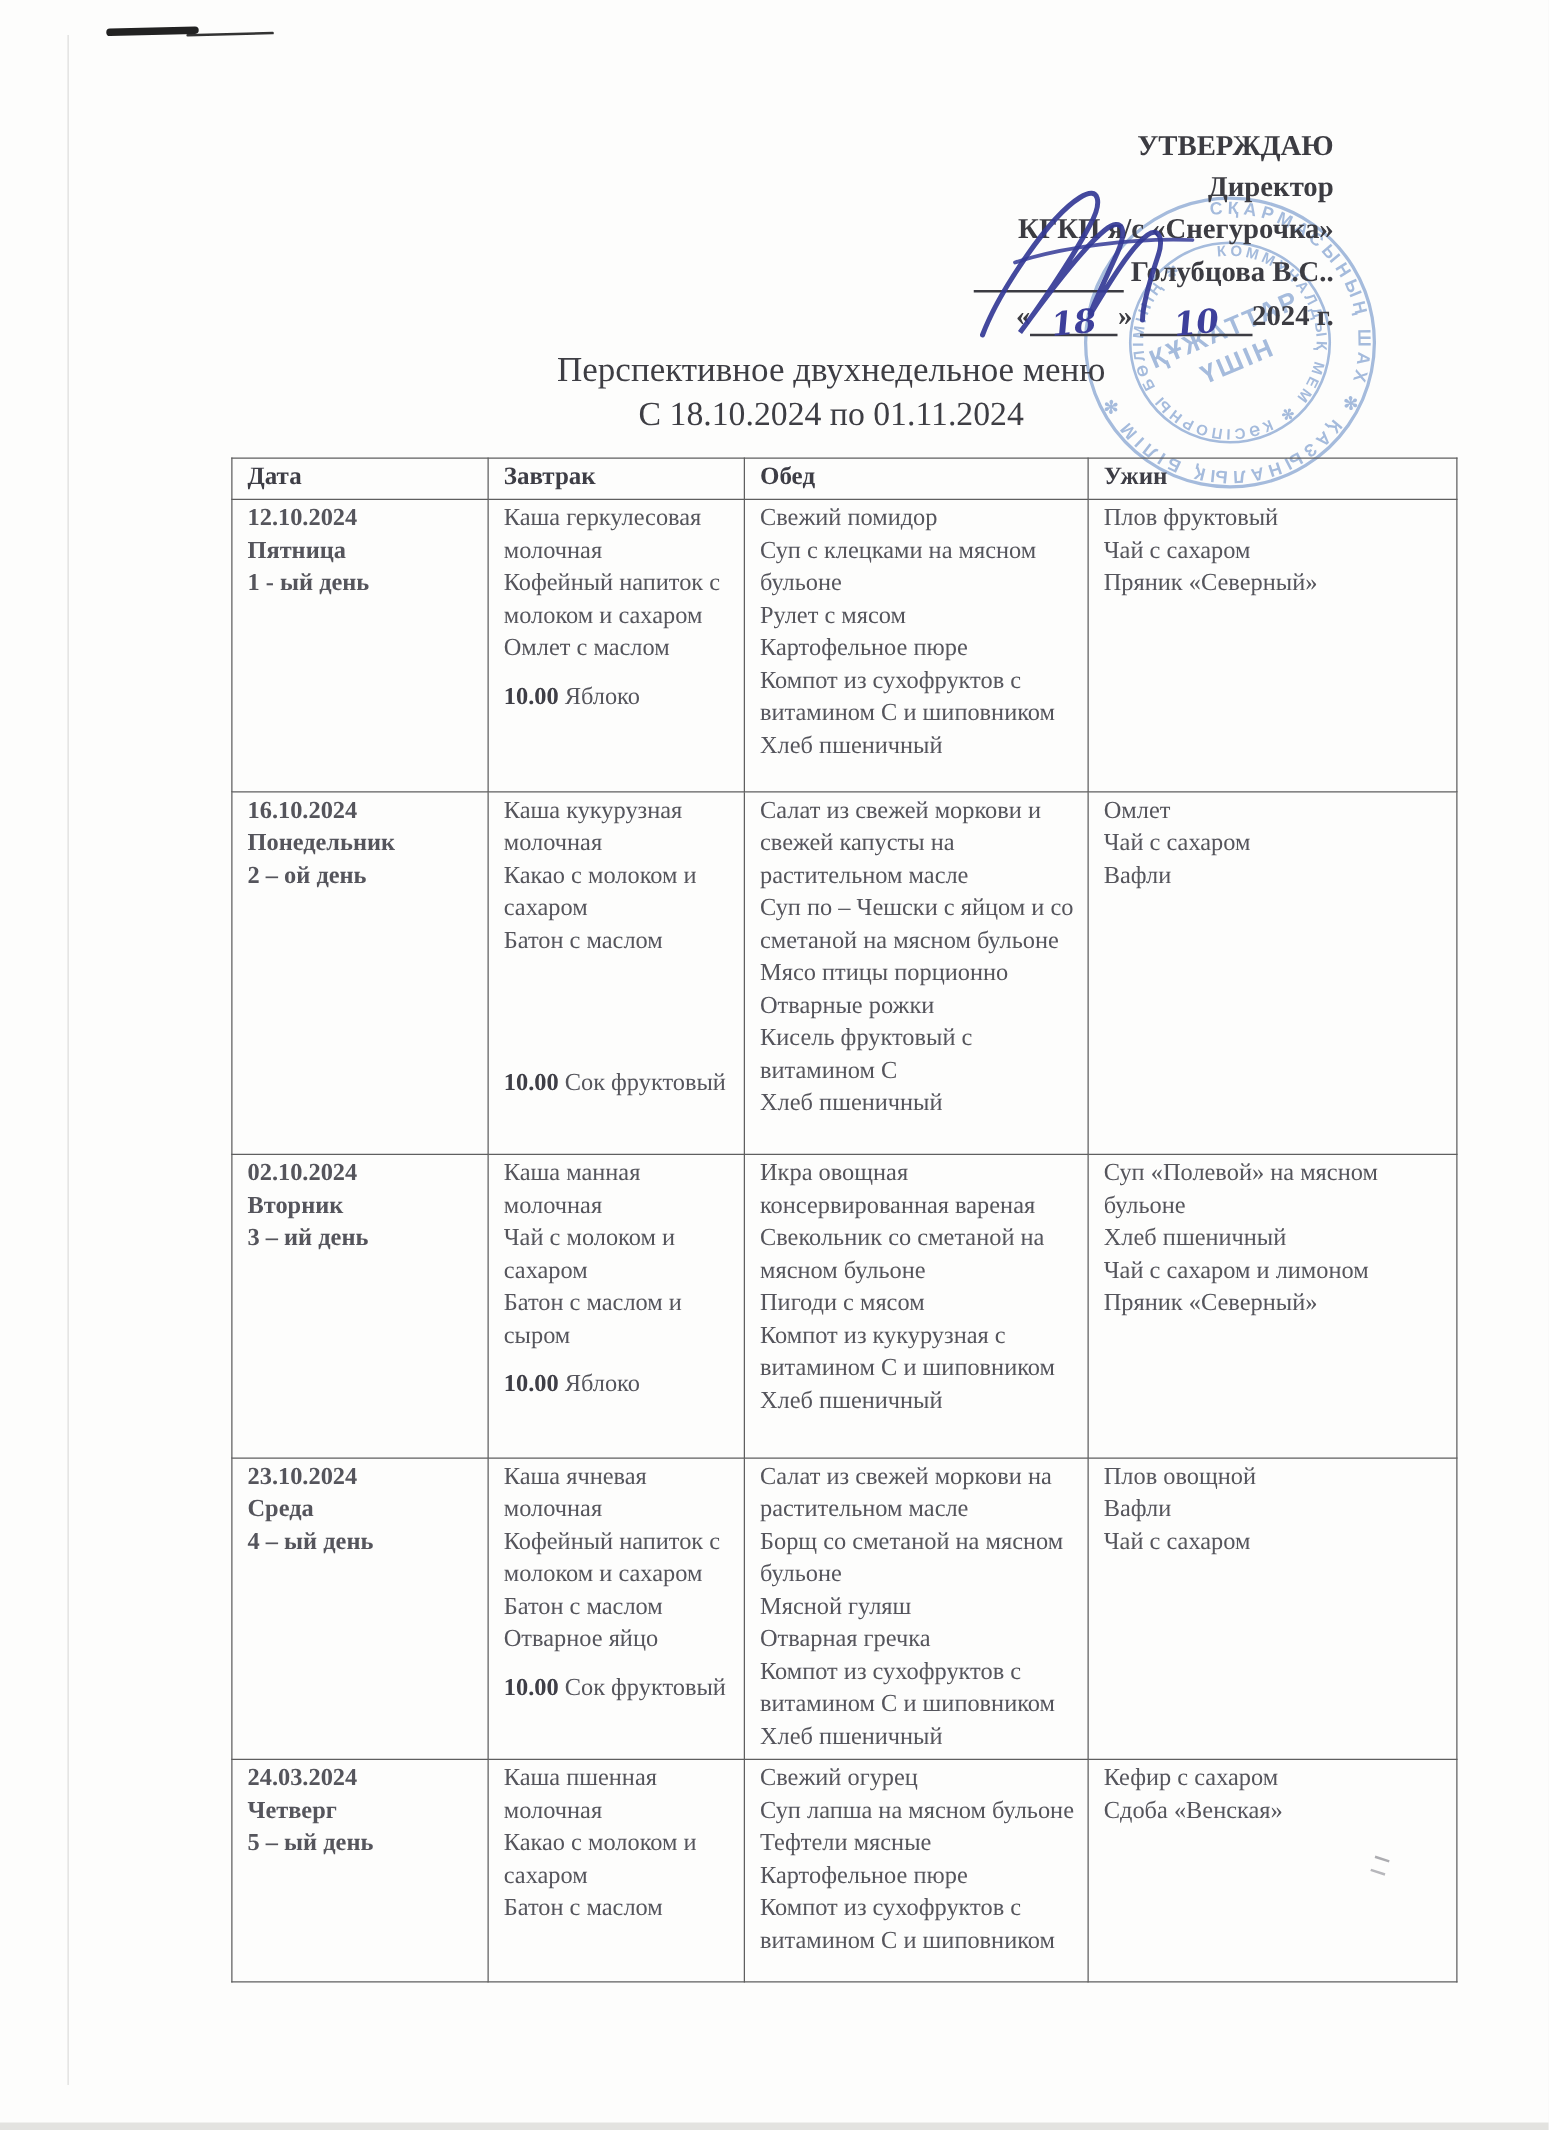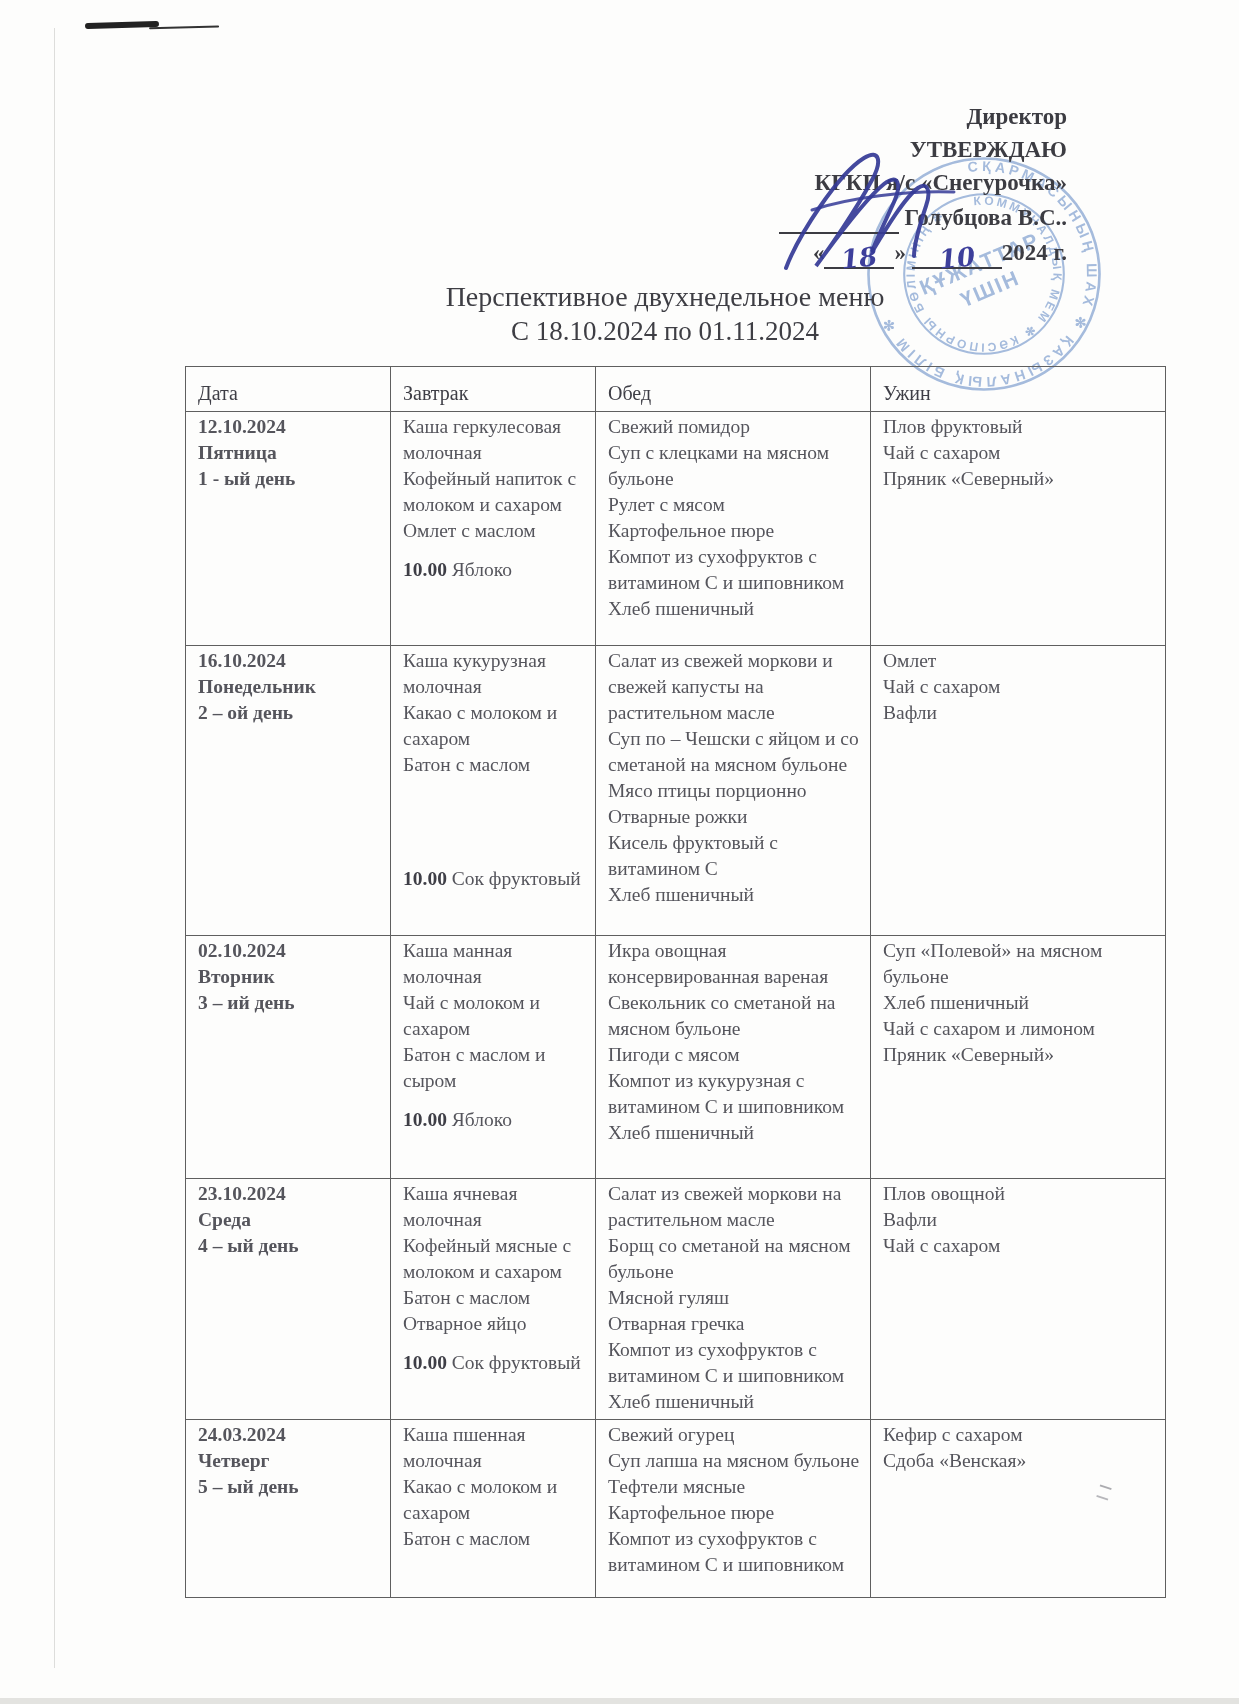--- a/index.html
+++ b/index.html
@@ -79,22 +79,22 @@
   table.menu th,table.menu td{
     border:1px solid #5f5f5f;
     vertical-align:top;text-align:left;
     padding:2px 10px 4px 12px;
     font-size:19.5px;line-height:26px;
     color:#55555c;
     white-space:pre-line;
     overflow:hidden;
   }
   table.menu th{
-    font-weight:normal;color:#3e3e46;height:30px;
-    font-size:20px;padding-top:13px;padding-bottom:1px;white-space:nowrap;
+    font-weight:bold;color:#3e3e46;height:30px;
+    font-size:20px;padding-top:1px;padding-bottom:1px;white-space:nowrap;
   }
   tbody tr:nth-child(1){height:234px;}
   tbody tr:nth-child(2){height:290px;}
   tbody tr:nth-child(3){height:243px;}
   tbody tr:nth-child(4){height:227px;}
   tbody tr:nth-child(5){height:178px;}
   td.col-date{font-weight:bold;color:#46464d;}
   td.col-dinner{padding-right:70px;}
   .snack{margin-top:13px;}
   .snack b{color:#3e3e46;}
@@ -128,22 +128,22 @@
   </svg>
 
   <svg class="signature" viewBox="0 0 230 150">
     <path d="M 18,128 C 30,96 70,34 96,18 C 112,8 114,22 104,40 C 88,70 60,110 48,126
              C 64,104 96,60 116,44 C 130,33 134,44 126,62 C 118,80 108,100 104,112
              C 116,92 136,58 150,48 C 160,41 163,52 158,66 C 152,84 146,104 146,116" fill="none" stroke="#343a96" stroke-width="4" stroke-linecap="round" opacity="0.92"></path>
     <path d="M 44,70 C 80,58 140,50 186,52" fill="none" stroke="#343a96" stroke-width="3" stroke-linecap="round" opacity="0.85"></path>
   </svg>
 
   <div class="approval">
+    <div>УТВЕРЖДАЮ</div>
     <div>Директор</div>
-    <div>УТВЕРЖДАЮ</div>
     <div>КГКП я/с «Снегурочка»</div>
     <div class="sig-row"><span class="underline u-mid"></span> <span>Голубцова В.С..</span></div>
     <div class="sig-row"><span>«</span><span class="underline u-short"><span class="hw">18</span></span><span>»</span> <span class="underline"><span class="hw">10</span></span><span>2024 г.</span></div>
   </div>
 
   <div class="doc-title">
     <div class="t1">Перспективное двухнедельное меню</div>
     <div class="t2">С 18.10.2024 по 01.11.2024</div>
   </div>
 
@@ -212,21 +212,21 @@
         <td class="col-dinner">Суп «Полевой» на мясном бульоне
 Хлеб пшеничный
 Чай с сахаром и лимоном
 Пряник «Северный»</td>
       </tr>
       <tr>
         <td class="col-date">23.10.2024
 Среда
 4 – ый день</td>
         <td><div>Каша ячневая молочная
-Кофейный мясные с молоком и сахаром
+Кофейный напиток с молоком и сахаром
 Батон с маслом
 Отварное яйцо</div><div class="snack"><b>10.00</b> <span>Сок фруктовый</span></div></td>
         <td>Салат из свежей моркови на растительном масле
 Борщ со сметаной на мясном бульоне
 Мясной гуляш
 Отварная гречка
 Компот из сухофруктов с витамином С и шиповником
 Хлеб пшеничный</td>
         <td class="col-dinner">Плов овощной
 Вафли

